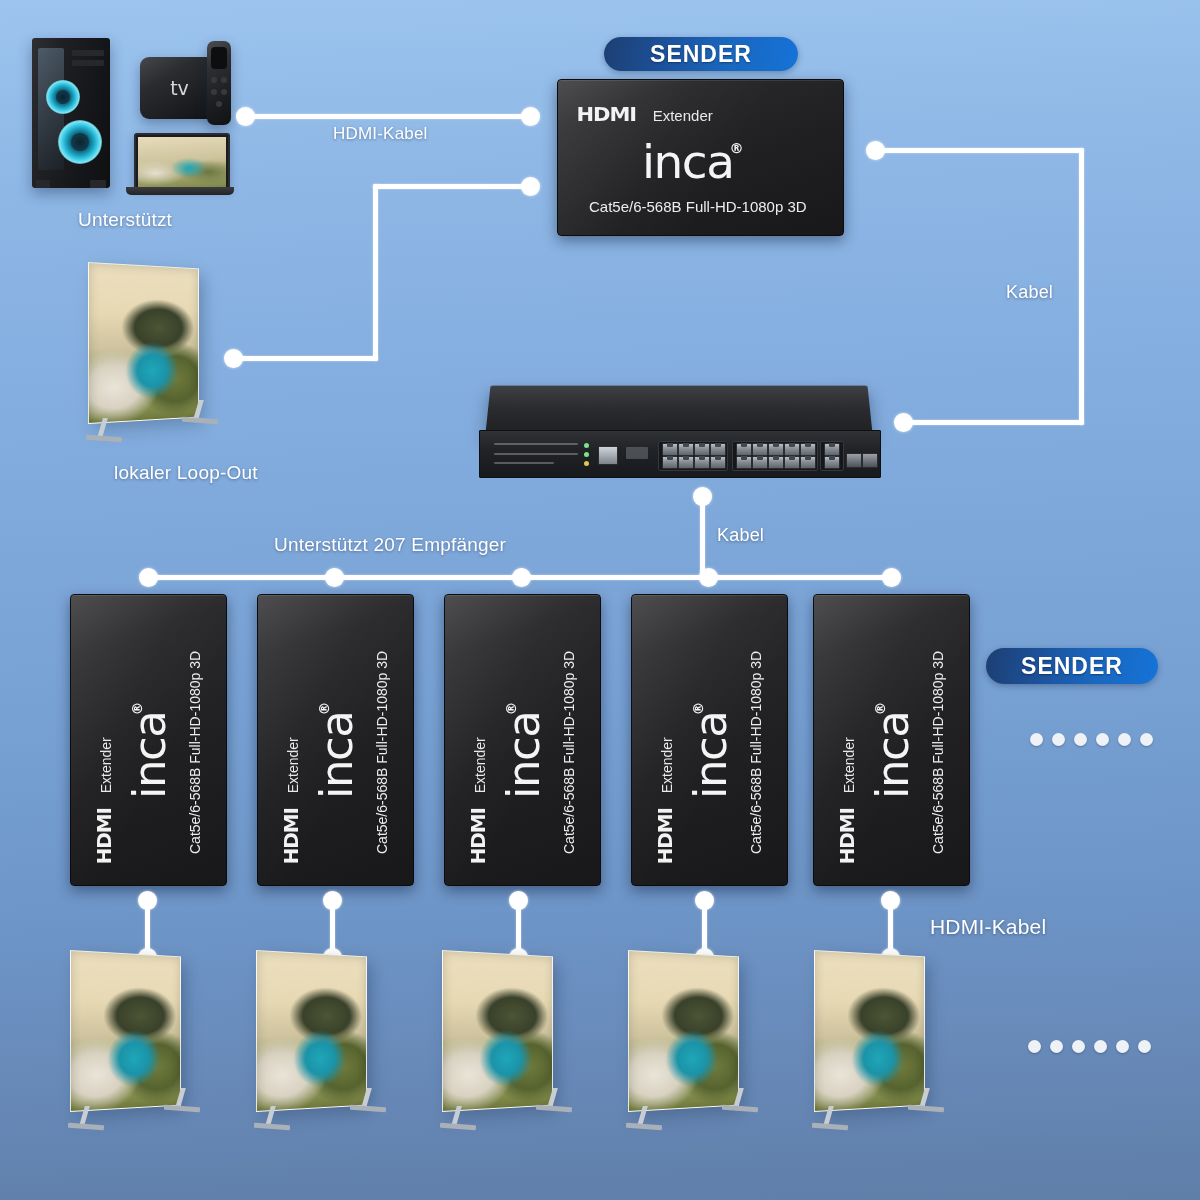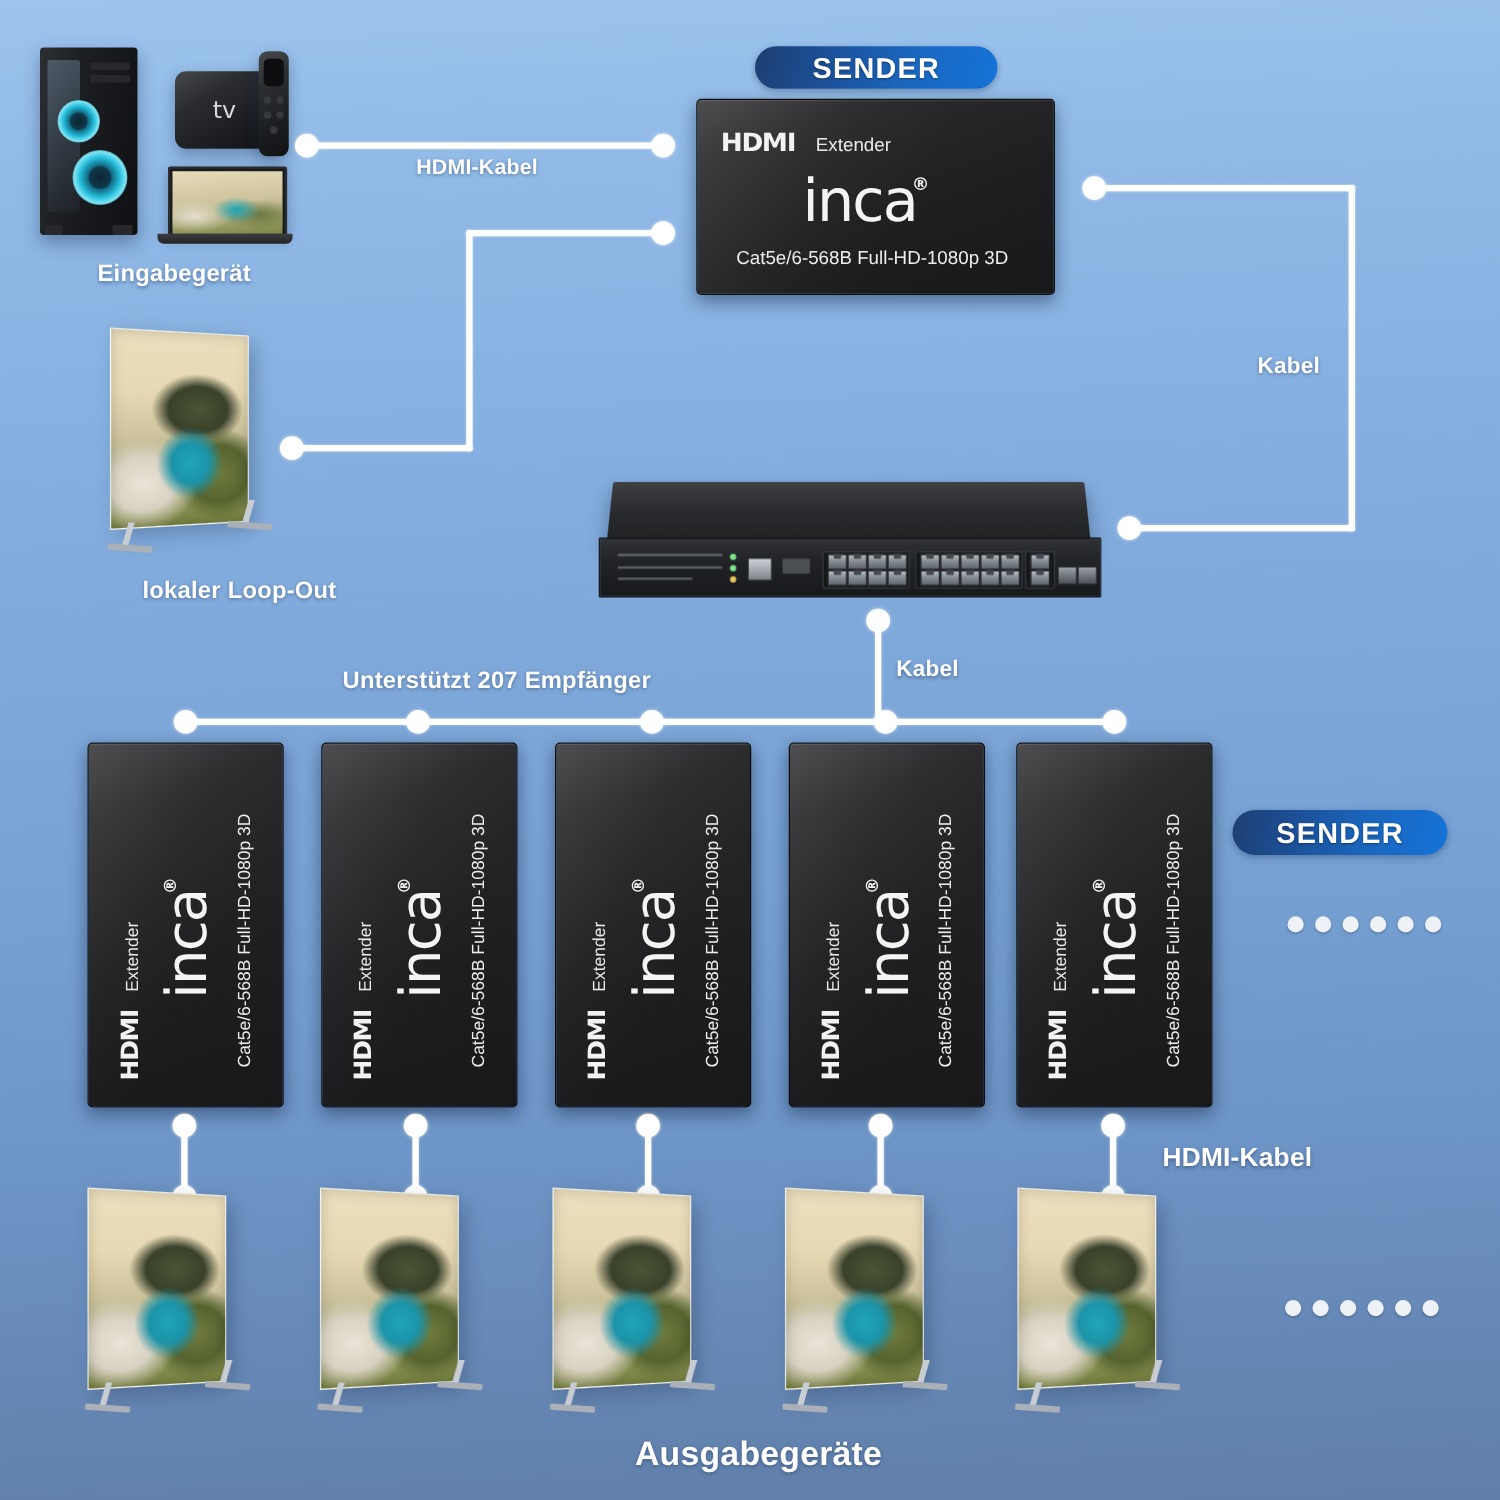--- a/index.html
+++ b/index.html
@@ -8,21 +8,21 @@
     font-family:"Liberation Sans", sans-serif;
     background:#7fa8dc;
   }
   #stage{
     position:relative;width:1200px;height:1200px;
     background:linear-gradient(178deg,#9cc4ee 0%,#8fb8e6 14%,#85afe0 30%,#7ea7d9 46%,#76a0d2 60%,#6d94c6 76%,#6687b5 90%,#5f7ea8 100%);
   }
 
   
   .lbl{
-    position:absolute;color:#ffffff;font-weight:bold;
+    position:absolute;color:#ffffff;font-weight:normal;
     text-shadow:0 1px 3px rgba(20,40,70,.45);
     white-space:nowrap;letter-spacing:.2px;
   }
 
   
   .badge{
     position:absolute;display:flex;align-items:center;justify-content:center;
     border-radius:20px;color:#fff;font-weight:bold;
     background:linear-gradient(100deg,#1d3f72 0%,#1c4f96 28%,#1a66bd 62%,#1573d8 100%);
     box-shadow:0 2px 6px rgba(20,40,70,.35);
@@ -177,21 +177,21 @@
     <div class="btn" style="left:9px;top:60px;width:6px;height:6px;"></div>
   </div>
 
   <div class="laptop" style="left:126px;top:133px;width:108px;height:66px;">
     <div class="lap-lid" style="left:8px;top:0;width:92px;height:54px;">
       <div class="lap-scr"></div>
     </div>
     <div class="lap-base" style="left:0;top:54px;width:108px;height:8px;"></div>
   </div>
 
-  <div class="lbl" style="left:78px;top:209px;font-size:19px;">Eingabegerät</div>
+  <div class="lbl" style="left:78px;top:209px;font-size:19px;">Unterstützt</div>
 
   <div class="badge" style="left:604px;top:37px;width:194px;height:34px;font-size:23px;letter-spacing:1px;">
     <span>SENDER</span>
   </div>
 
   <div class="extender" style="left:557px;top:79px;width:285px;height:155px;">
     <div class="s-row1" style="left:20px;top:22px;">
       <span class="hdmi-word" style="font-size:20px;">
         <span>HDMI</span>
       </span>
@@ -498,15 +498,14 @@
 
   <div class="dotrow" style="left:1028px;top:1040px;">
     <span></span>
     <span></span>
     <span></span>
     <span></span>
     <span></span>
     <span></span>
   </div>
 
-  <div class="lbl" style="left:508px;top:1148px;font-size:27px;">Ausgabegeräte</div>
 
 </div>
 
 </body></html>

